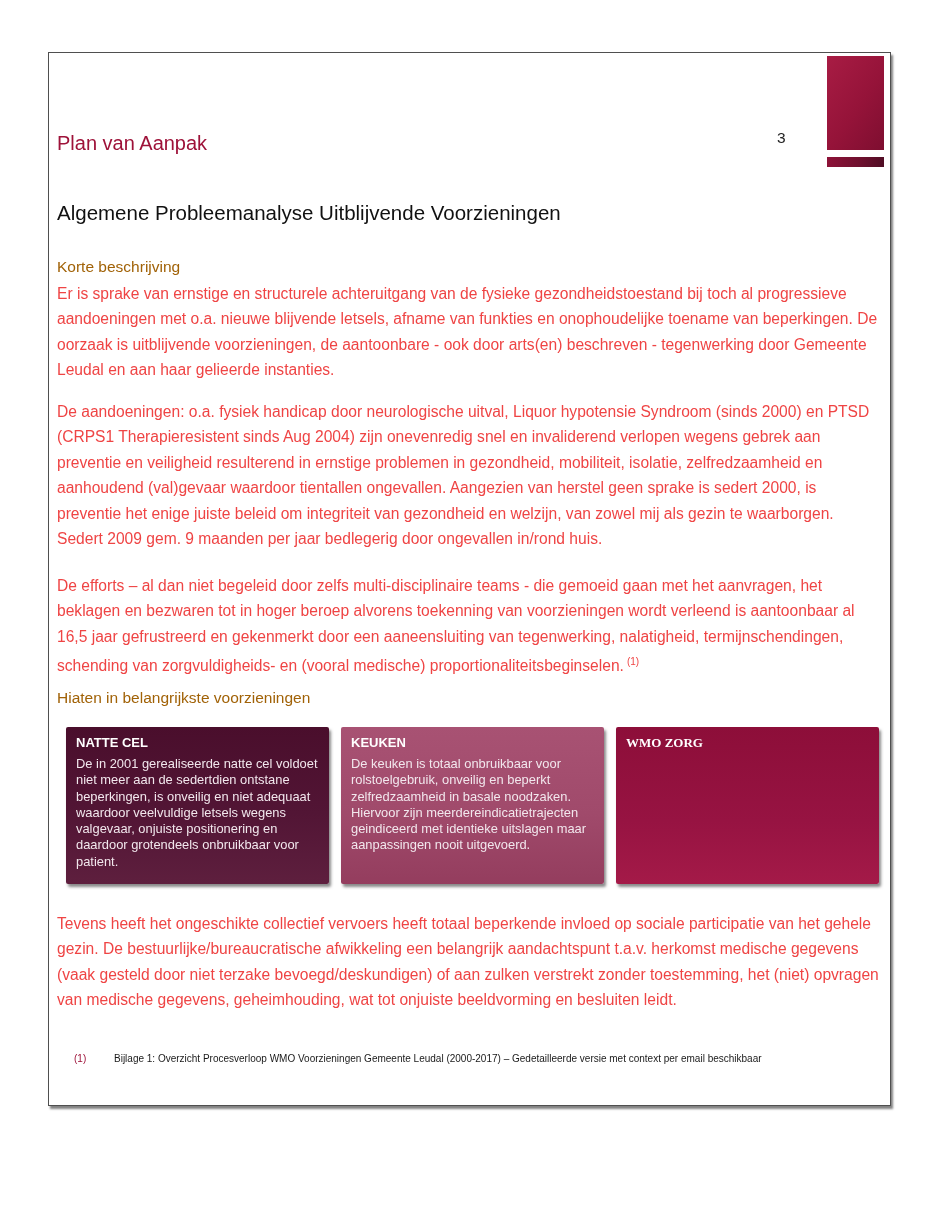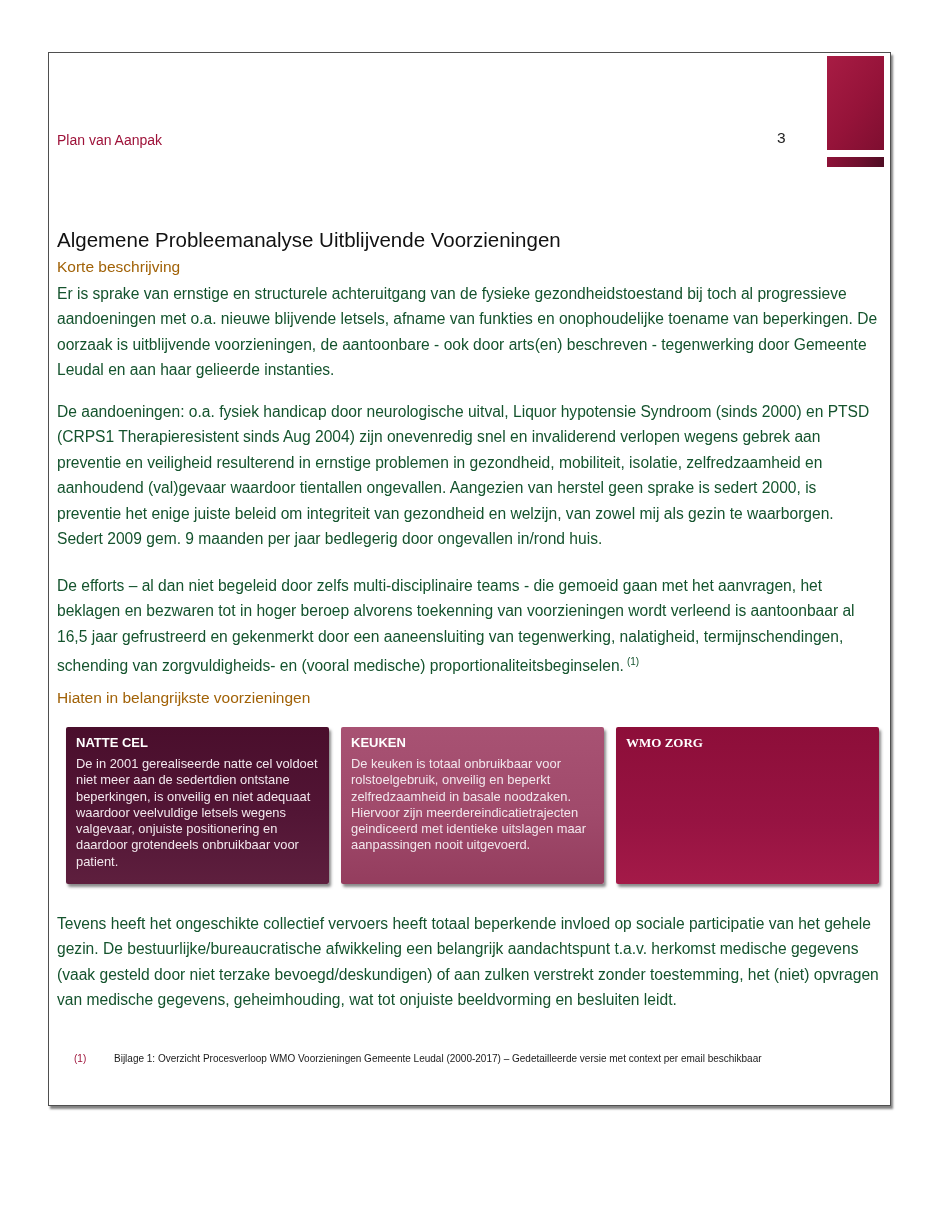--- a/index.html
+++ b/index.html
@@ -28,52 +28,51 @@
   }
   .deco-bar {
     position: absolute;
     right: 6px; top: 104px;
     width: 57px; height: 10px;
     background: linear-gradient(100deg, #8e1238 0%, #6d102e 60%, #4f0d24 100%);
   }
   .header-title {
     position: absolute;
     left: 8px; top: 79px;
-    font-size: 14px;
+    font-size: 20px;
     color: #9e1239;
   }
   .page-number {
     position: absolute;
     left: 728px; top: 76px;
     font-size: 15.5px;
     color: #222222;
   }
   .main-title {
     position: absolute;
     left: 8px; top: 148px;
     font-size: 20.5px;
     font-weight: 400;
     color: #111111;
-    margin-top: 27px;
   }
   .section-heading {
     position: absolute;
     left: 8px;
     font-size: 15.5px;
     color: #a16207;
   }
   .heading-korte  { top: 205px; }
   .heading-hiaten { top: 636px; }
   .para {
     position: absolute;
     left: 8px;
     width: 822px;
     font-size: 15.6px;
     line-height: 25.4px;
-    color: #14532d;
+    color: #ef4444;
   }
   .para-1 { top: 228px; }
   .para-2 { top: 346px; }
   .para-3 { top: 520px; }
   .para-4 { top: 858px; }
   .footnote-ref {
     font-size: 10px;
     vertical-align: super;
     margin-left: 3px;
   }

